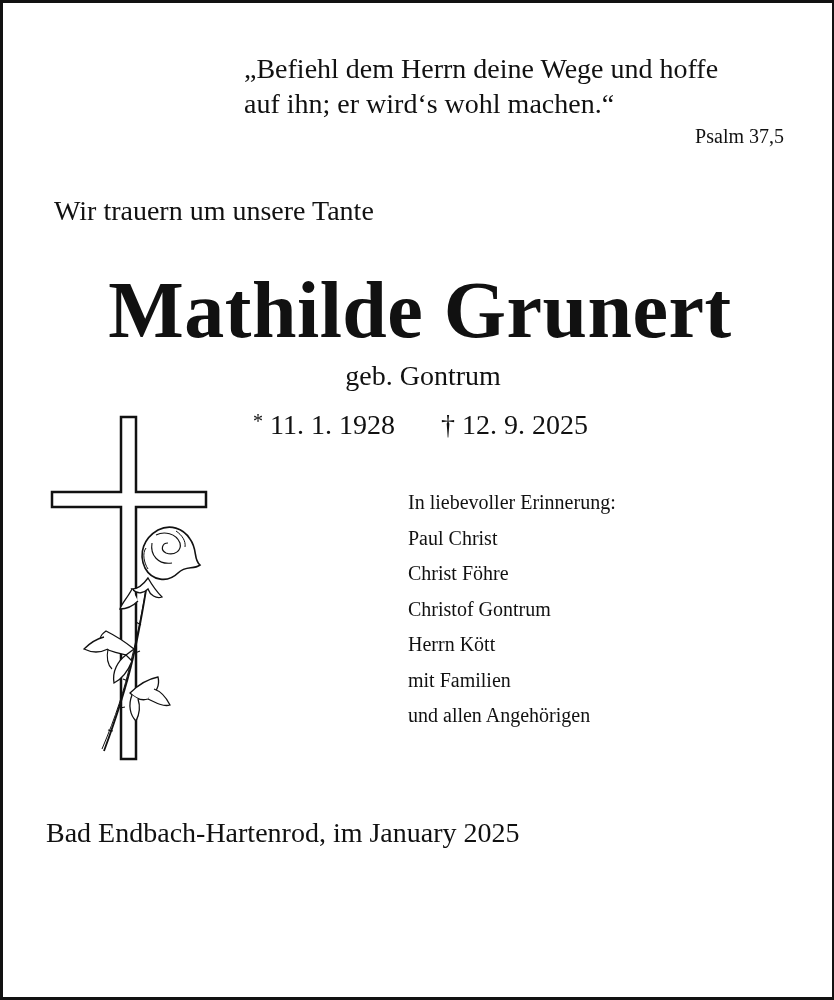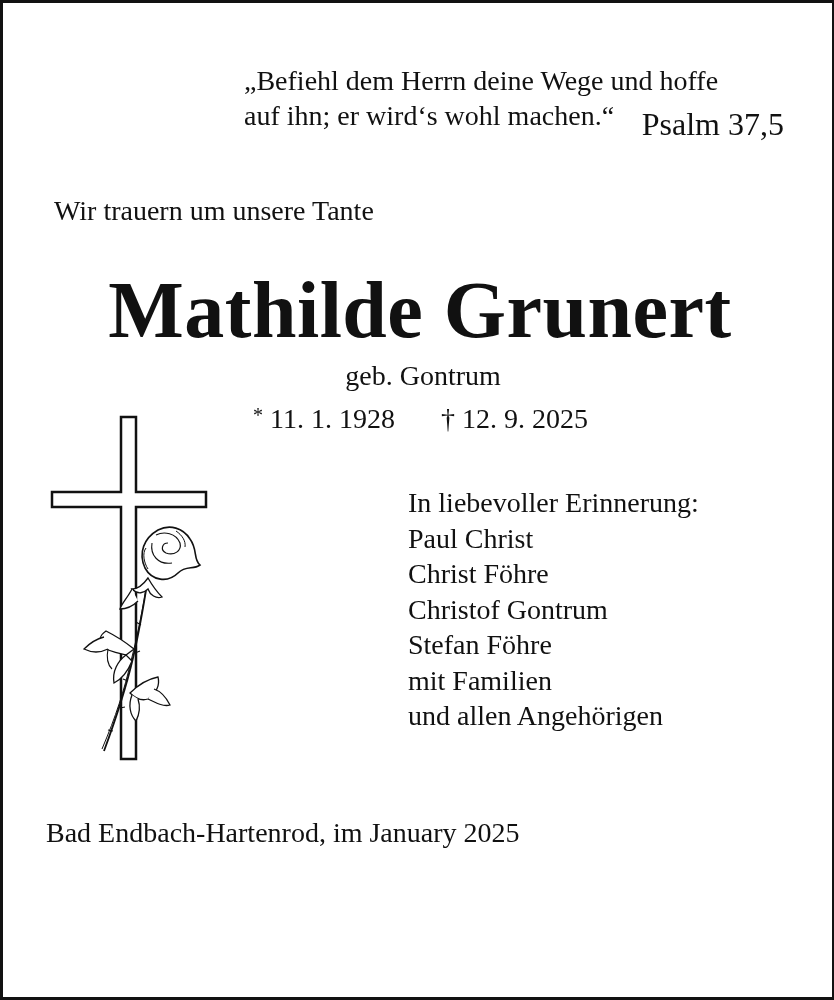--- a/index.html
+++ b/index.html
@@ -10,36 +10,36 @@
       box-sizing: border-box;
       border-top: 3px solid #111;
       border-left: 3px solid #111;
       border-right: 2px solid #111;
       border-bottom: 3px solid #111;
       background: #fff;
     }
     .serif { font-family: "Liberation Serif", "DejaVu Serif", serif; color: #111; }
     .abs { position: absolute; }
     .quote {
-      right: 48px; top: 60px; width: 540px;
+      right: 48px; top: 48px; width: 540px;
       font-size: 28px; line-height: 35px; text-align: left;
     }
-    .quote-source { right: 48px; top: 104px; font-size: 32px; line-height: 35px; text-align: center; }
+    .quote-source { right: 48px; top: 116px; font-size: 20px; line-height: 35px; text-align: center; }
     .intro { left: 43px; top: 190px; font-size: 28px; line-height: 35px; margin-left: 8px; }
     .name {
       left: 0; width: 834px; top: 262px;
       text-align: center; font-weight: bold;
       font-size: 80px; line-height: 90px; letter-spacing: 0.5px;
     }
     .born-name { left: 0; width: 834px; top: 356px; text-align: center; font-size: 28px; line-height: 34px; padding-left: 0; }
     .born-name span { margin-left: 6px; }
-    .dates { left: 250px; top: 395px; font-size: 28px; line-height: 35px; white-space: pre; }
+    .dates { left: 250px; top: 395px; font-size: 28px; line-height: 46px; white-space: pre; }
     .dates .gap { display: inline-block; width: 46px; }
     .cross-art { left: 45px; top: 410px; width: 165px; height: 350px; }
-    .mourners { left: 405px; top: 482px; font-size: 28px; line-height: 35.5px; }
+    .mourners { left: 405px; top: 482px; font-size: 20px; line-height: 35.5px; }
     .mourners .heading { font-weight: normal; }
     .mourners .mname { font-weight: normal; }
     .place { left: 43px; top: 812px; font-size: 28px; line-height: 35px; }
     .service { left: 43px; top: 885px; font-size: 28px; line-height: 36px; }
   </style>
 </head>
 <body>
 
 <div class="frame serif">
 
@@ -87,21 +87,21 @@
       <path d="M100 286 C108 290, 116 294, 122 292 C118 284, 112 278, 106 276" fill="#fff" stroke="#111" stroke-width="1.3"></path>
       <path d="M84 282 C80 292, 82 302, 88 308 C92 300, 92 292, 90 286" fill="#fff" stroke="#111" stroke-width="1.3"></path>
     </svg>
   </div>
 
   <div class="abs mourners">
     <div class="heading">In liebevoller Erinnerung:</div>
     <div class="mname">Paul Christ</div>
     <div class="mname">Christ Föhre</div>
     <div class="mname">Christof Gontrum</div>
-    <div class="mname">Stefan Föhre</div>
+    <div class="mname">Herrn Kött</div>
     <div class="mname">mit Familien</div>
     <div class="mname">und allen Angehörigen</div>
   </div>
 
   <div class="abs place">Bad Endbach-Hartenrod, im January 2025</div>
 
 
 </div>
 
 </body></html>

